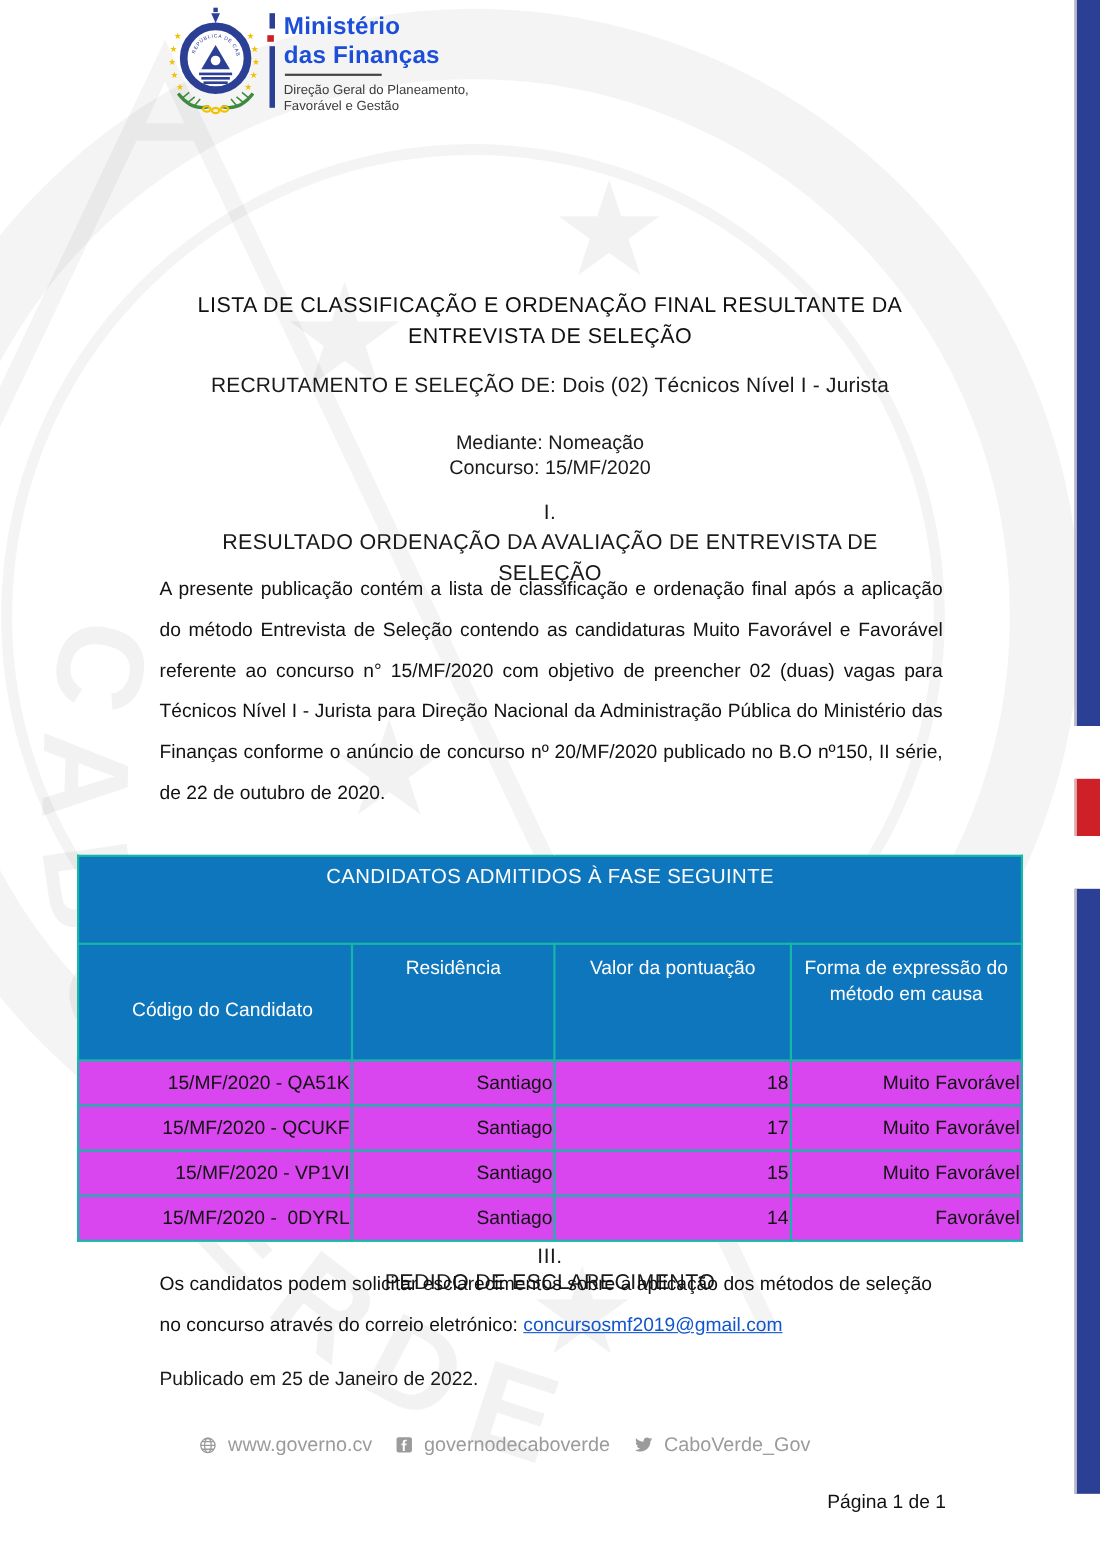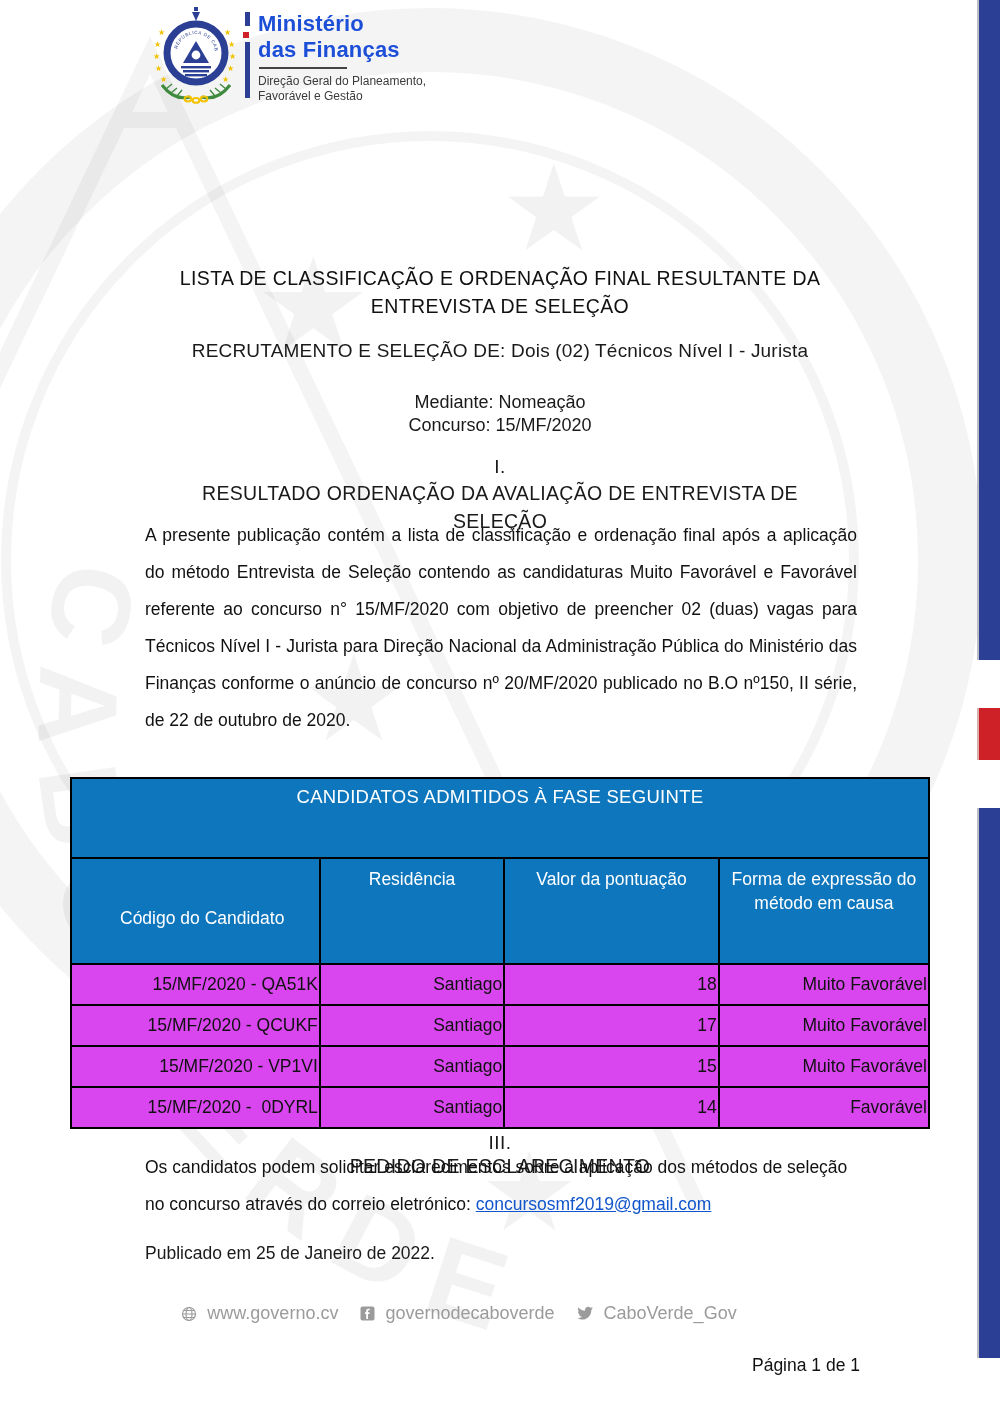--- a/index.html
+++ b/index.html
@@ -46,21 +46,21 @@
   .sec3-num{top:1101px;text-align:center;}
   .sec3-head{top:1124px;font-size:19.5px;letter-spacing:.3px;}
   .par3{top:1149px;text-align:left;}
   .email-link{color:#1155CC;text-decoration:underline;cursor:pointer;}
   .published{position:absolute;left:145px;top:1243px;font-size:17.5px;}
   
   .cand-table{
     position:absolute;left:70px;top:777px;width:860px;border-collapse:collapse;
     font-size:17.5px;table-layout:fixed;
   }
-  .cand-table th,.cand-table td{border:2px solid #000000;}
+  .cand-table th,.cand-table td{border:2px solid #14b8a6;}
   .cand-table .tbl-title th{
     background:#0E76BD;color:#fff;font-weight:normal;font-size:18.5px;letter-spacing:.3px;
     height:70px;vertical-align:top;padding-top:7px;text-align:center;
   }
   .cand-table .tbl-cols th{
     background:#0E76BD;color:#fff;font-weight:normal;height:90px;vertical-align:top;
     padding-top:8px;text-align:center;line-height:24px;
   }
   .cand-table .tbl-cols th.col-first{vertical-align:middle;text-align:left;padding:14px 0 0 48px;}
   .cand-table td{height:37px;text-align:right;background:#d946ef;color:#111;margin-left:32px;}

